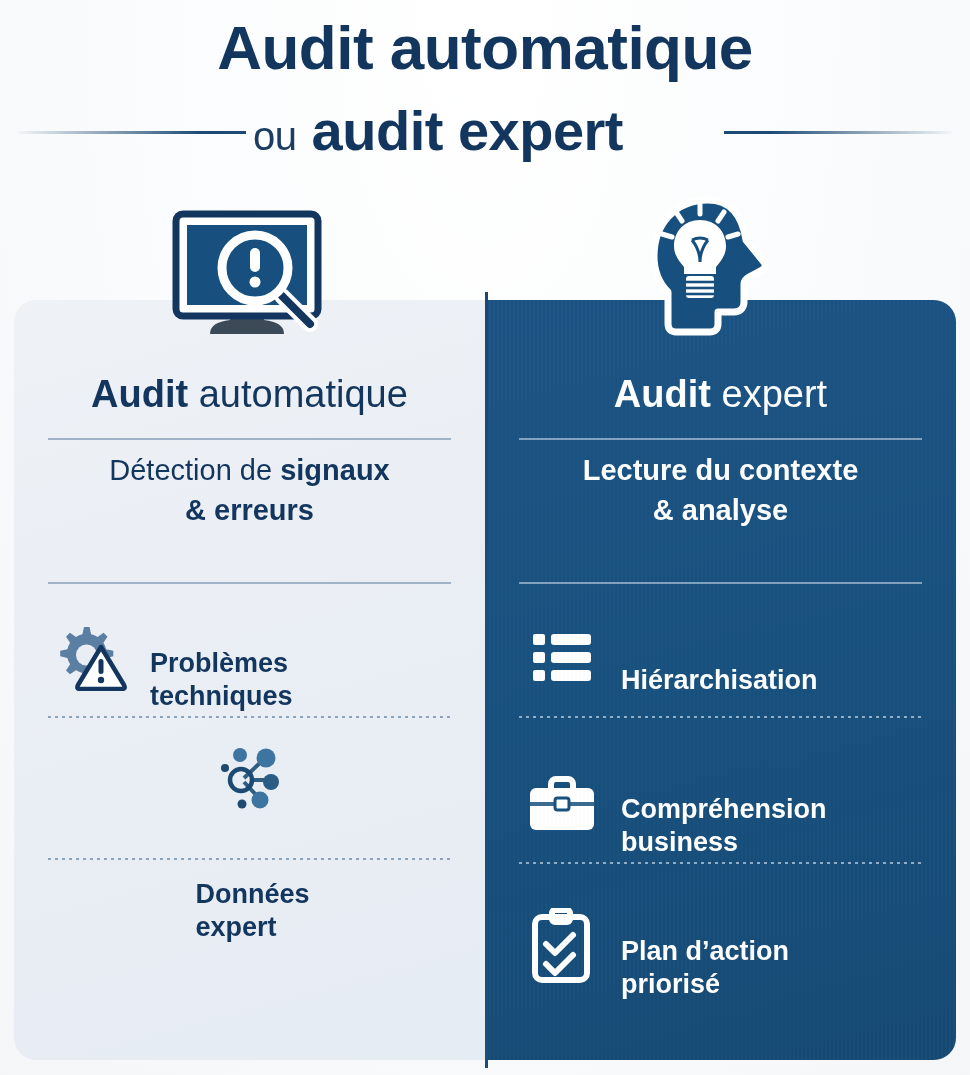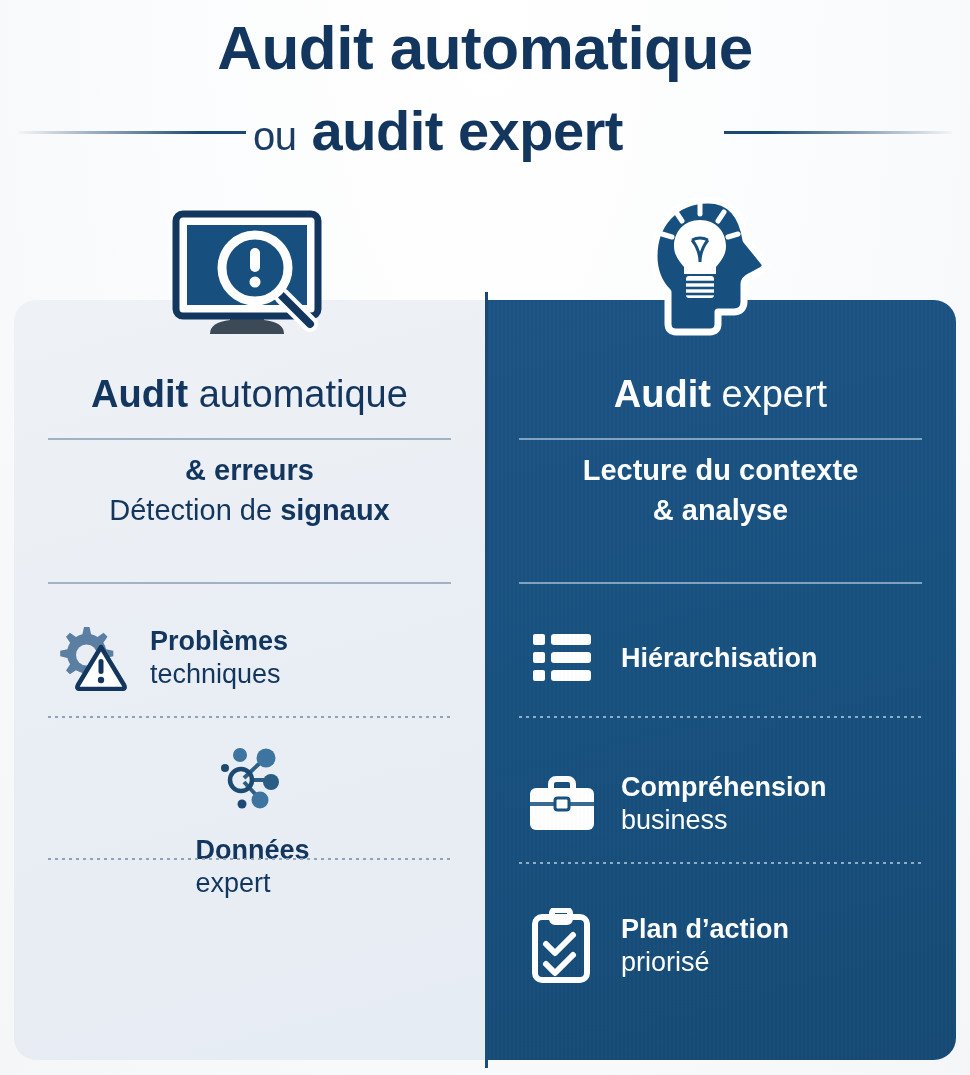--- a/index.html
+++ b/index.html
@@ -125,26 +125,26 @@
     display:flex; align-items:center;
     gap:22px;
     height:116px;
     padding:0 34px 0 40px;
   }
   .feature .ficon {
     width:74px; min-width:74px; height:74px;
     display:flex; align-items:center; justify-content:center;
   }
   .feature .flabel {
-    font-size:27px; line-height:33px;
+    font-size:27px; line-height:33px;margin-top:44px;
   }
   .panel-left .flabel  { color:#13365e; }
   .panel-right .flabel { color:#ffffff; }
   .flabel .strong { font-weight:700; }
-  .flabel .light  { font-weight:400; }
+  .flabel .light  { font-weight:700; }
 
   .dotsep {
     position:absolute; left:34px; width:calc(100% - 68px);
     height:2px;
     background-image:linear-gradient(to right,#8ea4ba 0 50%, transparent 50% 100%);
     background-size:7px 2px; background-repeat:repeat-x;
   }
   .panel-right .dotsep {
     background-image:linear-gradient(to right, rgba(208,225,240,0.65) 0 50%, transparent 50% 100%);
   }
@@ -226,24 +226,24 @@
       <div class="panel-head">
         <div class="htxt">
           <span class="strong">Audit</span>
           <span class="light">automatique</span>
         </div>
       </div>
       <div class="sep sep-a"></div>
 
       <div class="panel-sub">
         <div>
+          <span class="light">Détection de </span><span class="strong">signaux</span>
+        </div>
+        <div>
           <span class="strong">&amp; erreurs</span>
-        </div>
-        <div>
-          <span class="light">Détection de </span><span class="strong">signaux</span>
         </div>
       </div>
       <div class="sep sep-b"></div>
 
       <div class="features">
 
         <div class="feature">
           <span class="ficon">
             <svg width="74" height="66" viewBox="0 0 74 66">
 

